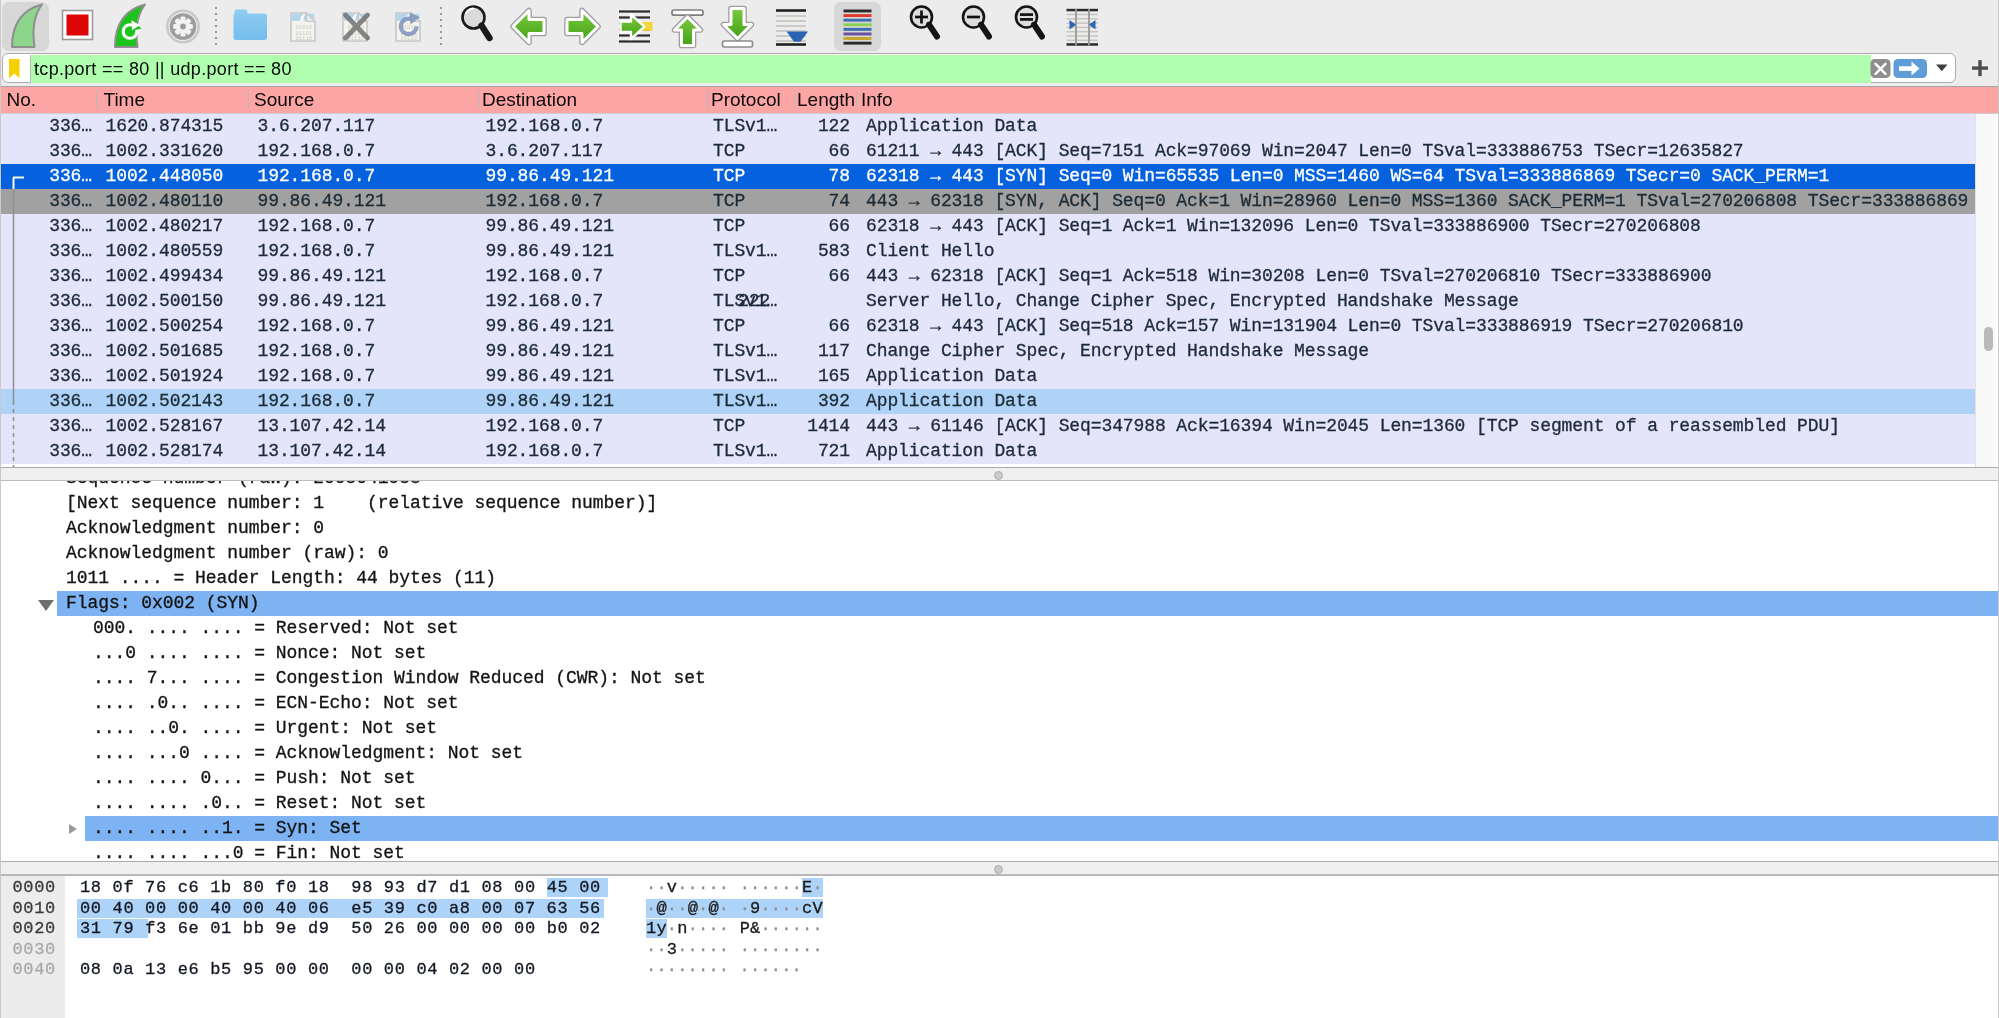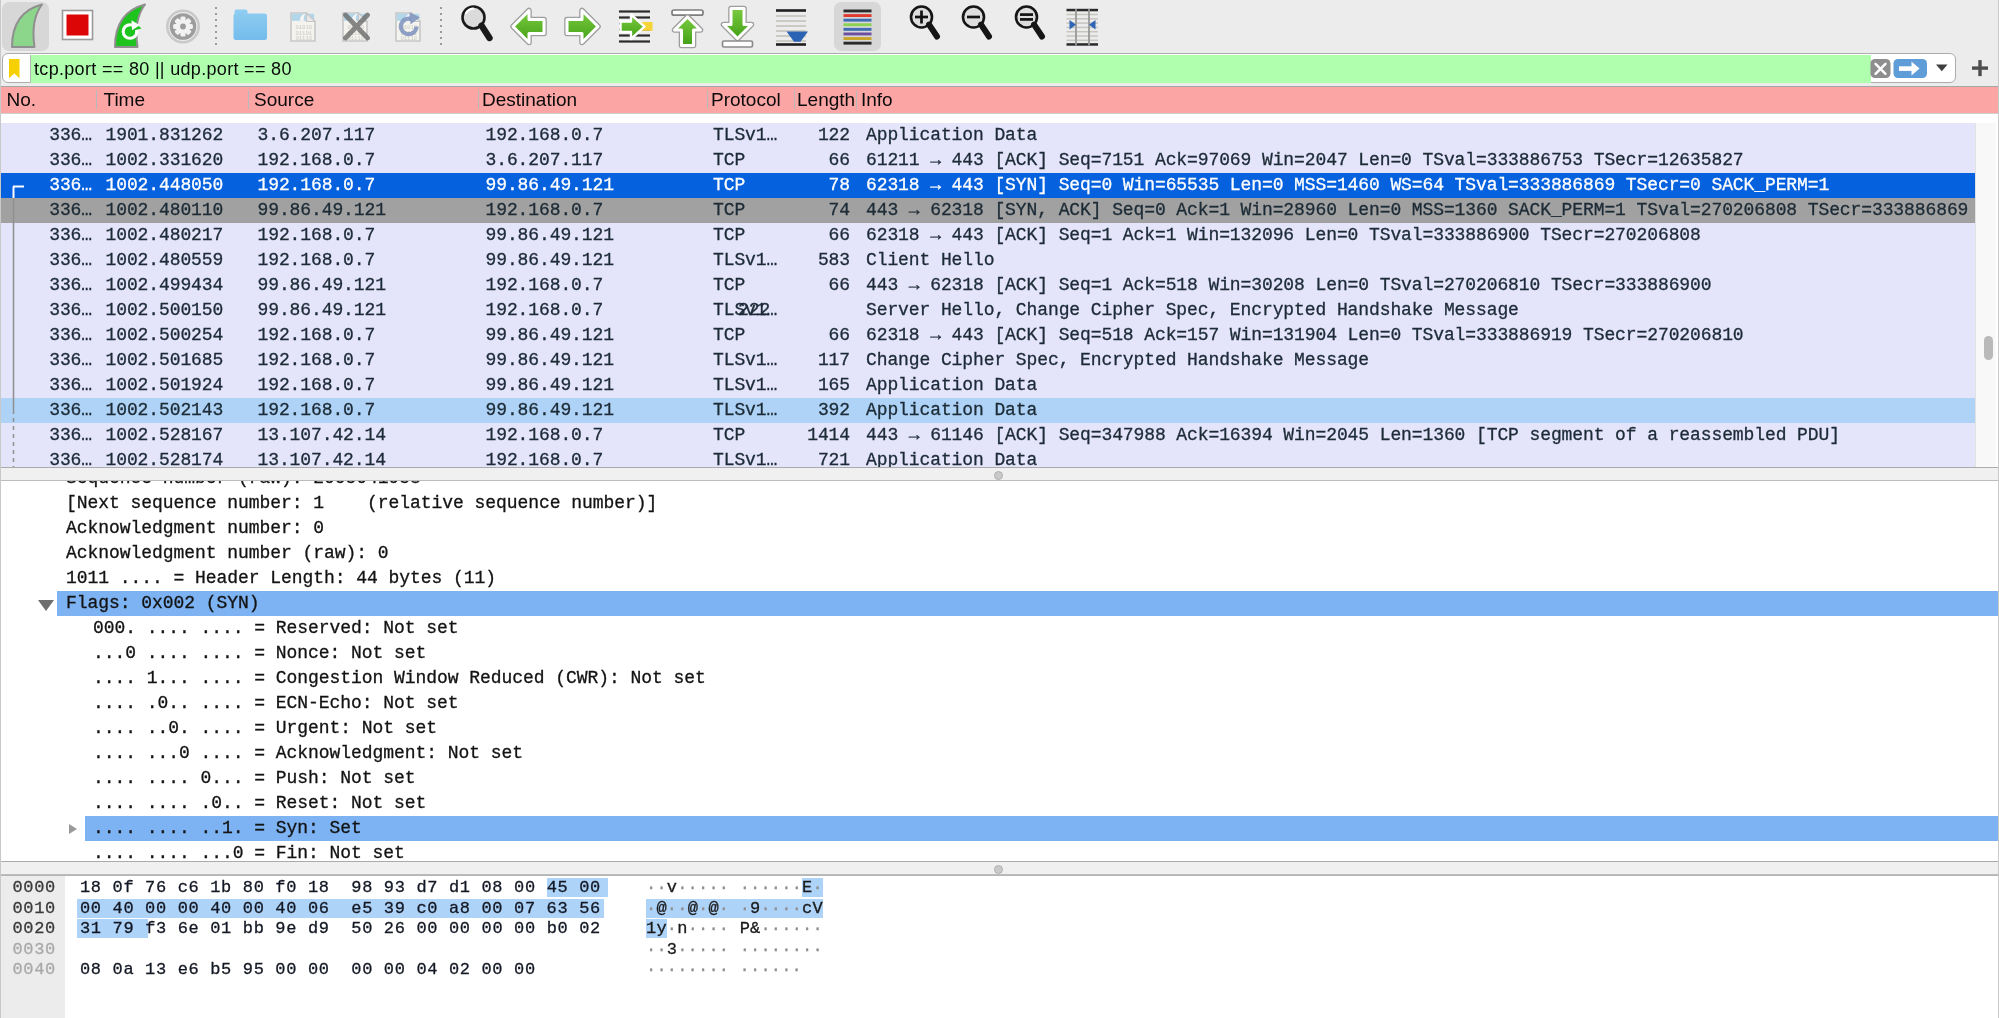--- a/index.html
+++ b/index.html
@@ -7,21 +7,21 @@
 #toolbar { position:absolute; left:0; top:0; width:1999px; height:86px; background:#ececec; }
 #ffield { position:absolute; left:2px; top:53px; width:1954px; height:30px; background:#ffffff; border:1px solid #acacac; border-radius:6px; }
 #fgreen { position:absolute; left:27px; top:1px; width:1841px; height:28px; background:#afffaf; }
 #fbsep  { position:absolute; left:27px; top:1px; width:1px; height:28px; background:#b9b9b9; }
 #ftext  { position:absolute; left:31px; top:0.5px; height:28px; line-height:28px; font-size:18px; letter-spacing:0.32px; color:#0a0a0a; white-space:pre; }
 
 #hdr { position:absolute; left:0; top:86px; width:1999px; height:28px; background:#fca5a5; border-top:1px solid #a5a5a5; border-bottom:1px solid #cfcfcf; }
 .hc { position:absolute; top:0; height:26px; line-height:26px; font-size:19px; color:#0b0b0b; white-space:pre; }
 .hs { position:absolute; top:3px; width:1px; height:19px; background:#b9b9b9; }
 
-#plist { position:absolute; left:0; top:114px; width:1999px; height:353px; background:#ffffff; overflow:hidden;margin-top:9px; }
+#plist { position:absolute; left:0; top:114px; width:1999px; height:353px; background:#ffffff; overflow:hidden; }
 .prow { position:absolute; left:0; width:1975px; height:25px; overflow:hidden; }
 .c { position:absolute; top:0; height:25px; line-height:25px; font-family:"Liberation Mono",monospace; font-size:18px; letter-spacing:-0.1px; white-space:pre; -webkit-text-stroke:0.3px currentColor; }
 
 #vsb { position:absolute; left:1975px; top:0; width:21px; height:353px; background:#f8f8f8; border-left:1px solid #e2e2e2; }
 #vsbthumb { position:absolute; left:8px; top:213px; width:9px; height:24px; border-radius:4.5px; background:#b9b9b9; }
 
 #split1 { position:absolute; left:0; top:467px; width:1999px; height:14px; background:#f0f0f0; border-top:1px solid #ababab; border-bottom:1px solid #bcbcbc; }
 #split2 { position:absolute; left:0; top:861px; width:1999px; height:14px; background:#f0f0f0; border-top:1px solid #ababab; border-bottom:1px solid #bcbcbc; }
 .knob { position:absolute; left:994px; top:3px; width:9px; height:9px; border-radius:50%; background:#c9c9c9; border:1px solid #b0b0b0; }
 
@@ -230,21 +230,21 @@
       <div class="hc" style="left:103.5px">Time</div>
       <div class="hc" style="left:254px">Source</div>
       <div class="hc" style="left:482px">Destination</div>
       <div class="hc" style="left:711px">Protocol</div>
       <div class="hc" style="left:797px">Length</div>
       <div class="hc" style="left:861px">Info</div>
     </div>
   <div id="plist">
 <div class="prow" style="top:0px;background:#e4e4fa;color:#1c2b36;">
         <div class="c" style="left:0;width:92px;text-align:right">336…</div>
-        <div class="c" style="left:105.5px">1901.831262</div>
+        <div class="c" style="left:105.5px">1620.874315</div>
         <div class="c" style="left:257.5px">3.6.207.117</div>
         <div class="c" style="left:485.5px">192.168.0.7</div>
         <div class="c" style="left:713px">TLSv1…</div>
         <div class="c" style="left:713px;width:137px;text-align:right">122</div>
         <div class="c" style="left:866px;width:1109px">Application Data</div>
       </div>
 <div class="prow" style="top:25px;background:#e4e4fa;color:#1c2b36;">
         <div class="c" style="left:0;width:92px;text-align:right">336…</div>
         <div class="c" style="left:105.5px">1002.331620</div>
         <div class="c" style="left:257.5px">192.168.0.7</div>
@@ -378,21 +378,21 @@
 <div class="dline" style="left:66px;top:-15px">Sequence number (raw): 2005041958</div>
 <div class="dline" style="left:66px;top:10px">[Next sequence number: 1    (relative sequence number)]</div>
 <div class="dline" style="left:66px;top:35px">Acknowledgment number: 0</div>
 <div class="dline" style="left:66px;top:60px">Acknowledgment number (raw): 0</div>
 <div class="dline" style="left:66px;top:85px">1011 .... = Header Length: 44 bytes (11)</div>
 <div class="dhl" style="left:57px;top:110px;width:1942px"></div>
 <div class="tri-d" style="left:38px;top:119px"></div>
 <div class="dline" style="left:66px;top:110px">Flags: 0x002 (SYN)</div>
 <div class="dline" style="left:93px;top:135px">000. .... .... = Reserved: Not set</div>
 <div class="dline" style="left:93px;top:160px">...0 .... .... = Nonce: Not set</div>
-<div class="dline" style="left:93px;top:185px">.... 1... .... = Congestion Window Reduced (CWR): Not set</div>
+<div class="dline" style="left:93px;top:185px">.... 7... .... = Congestion Window Reduced (CWR): Not set</div>
 <div class="dline" style="left:93px;top:210px">.... .0.. .... = ECN-Echo: Not set</div>
 <div class="dline" style="left:93px;top:235px">.... ..0. .... = Urgent: Not set</div>
 <div class="dline" style="left:93px;top:260px">.... ...0 .... = Acknowledgment: Not set</div>
 <div class="dline" style="left:93px;top:285px">.... .... 0... = Push: Not set</div>
 <div class="dline" style="left:93px;top:310px">.... .... .0.. = Reset: Not set</div>
 <div class="dhl" style="left:85px;top:335px;width:1914px"></div>
 <div class="tri-r" style="left:69px;top:342.5px"></div>
 <div class="dline" style="left:93px;top:335px">.... .... ..1. = Syn: Set</div>
 <div class="dline" style="left:93px;top:360px">.... .... ...0 = Fin: Not set</div>
   </div>

